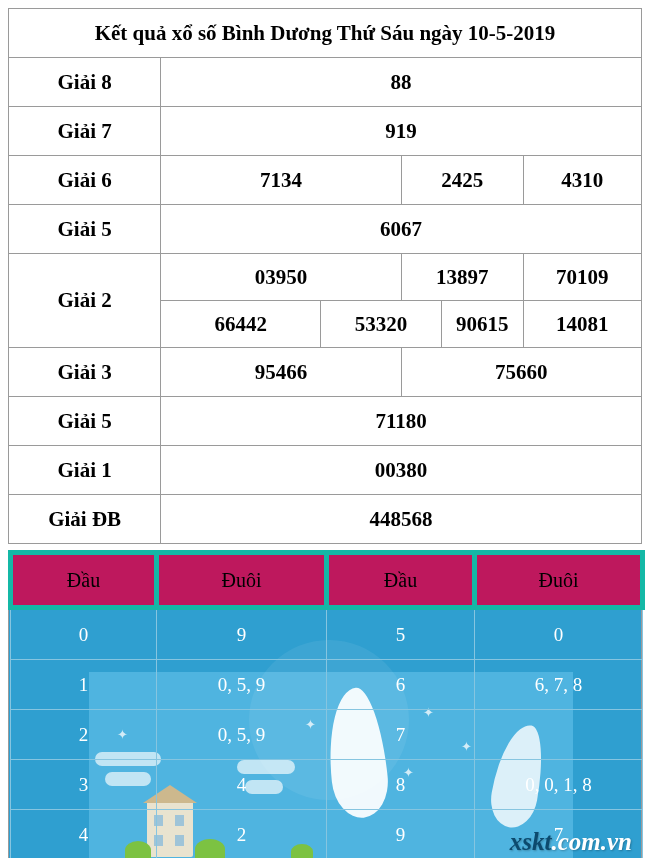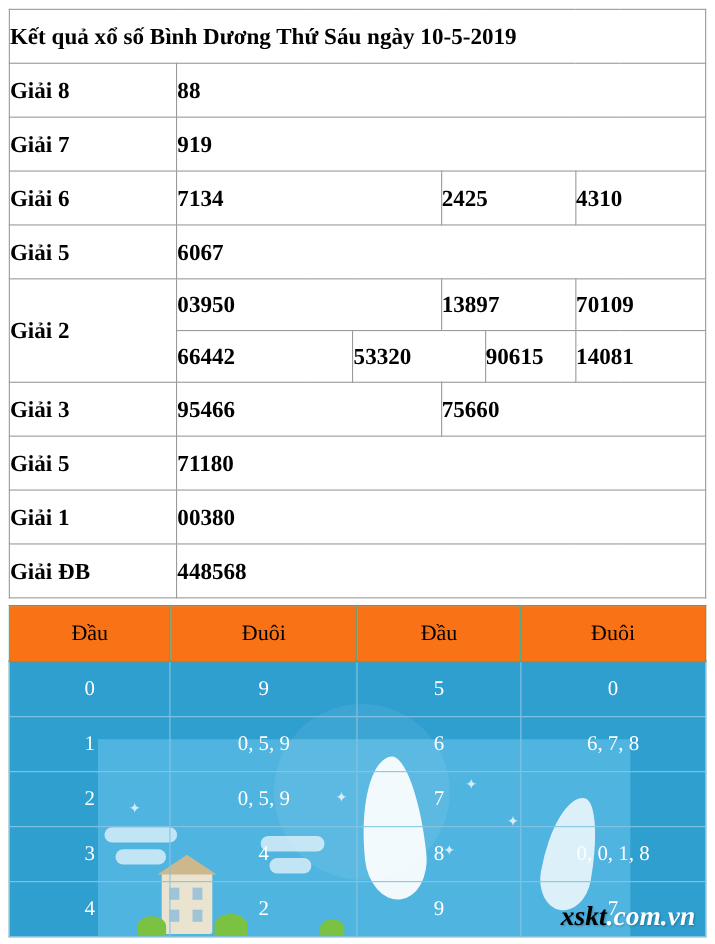--- a/index.html
+++ b/index.html
@@ -24,21 +24,21 @@
   
   table.results {
     width: 634px;
     border-collapse: collapse;
     table-layout: fixed;
     border: 1px solid #9a9a9a;
     background: #ffffff;
   }
   table.results td {
     border: 1px solid #9a9a9a;
-    text-align: left;
+    text-align: center;
     vertical-align: middle;
     font-size: 21px;
     font-weight: bold;
     color: #000000;
     font-family: "Liberation Serif", serif;
     padding: 0;
     height: 48px;
   }
   td.title-cell {
     font-size: 21px;
@@ -73,22 +73,22 @@
   }
   table.dd {
     width: 634px;
     border-collapse: collapse;
     table-layout: fixed;
     border: 1px solid #9a9a9a;
     position: relative;
     z-index: 3;
   }
   table.dd th {
-    border: 1px solid #14b8a6;
-    background: #f97316;
+    border: 5px solid #14b8a6;
+    background: #be185d;
     font-size: 20px;
     font-weight: normal;
     color: #000;
     height: 48px;
     font-family: "Liberation Serif", serif;
   }
   table.dd td {
     border: 1px solid #86c5e0;
     background: transparent;
     font-size: 19px;
@@ -224,21 +224,21 @@
     right: 10px;
     bottom: 4px;
     z-index: 4;
     font-family: "Liberation Serif", serif;
     font-size: 25px;
     font-weight: bold;
     font-style: italic;
     color: #ffffff;
     text-shadow: 1px 1px 2px rgba(0,0,0,0.25);
   }
-  .wm-red { color: #000000; }
+  .wm-red { color: #0c4a6e; }
 </style>
 </head>
 <body>
 
 <div class="page">
 
   <table class="results">
     <colgroup>
       <col style="width:152px">
         <col style="width:120px">

